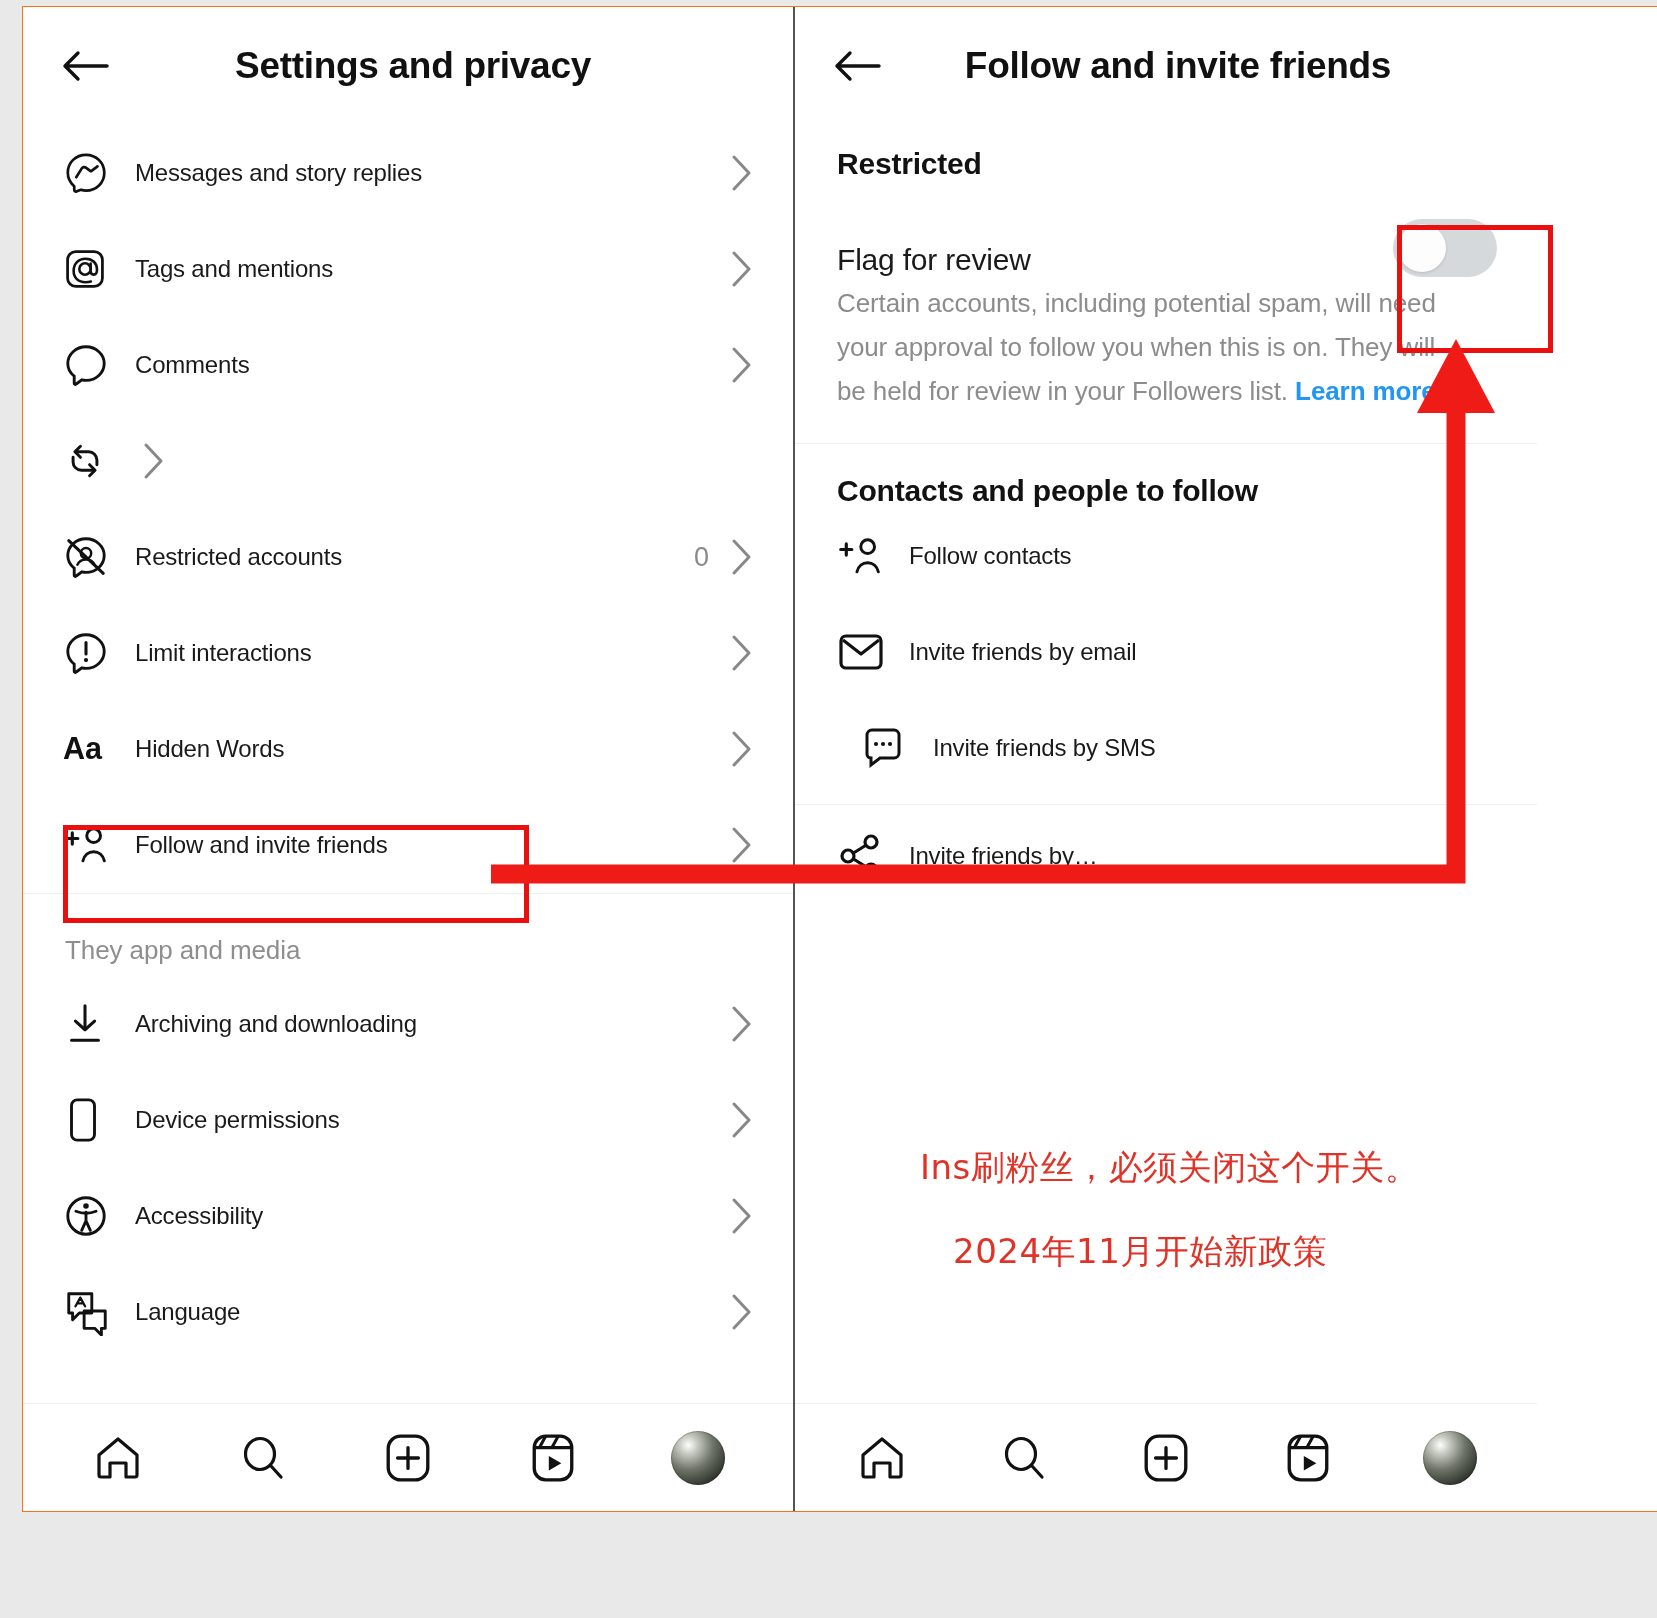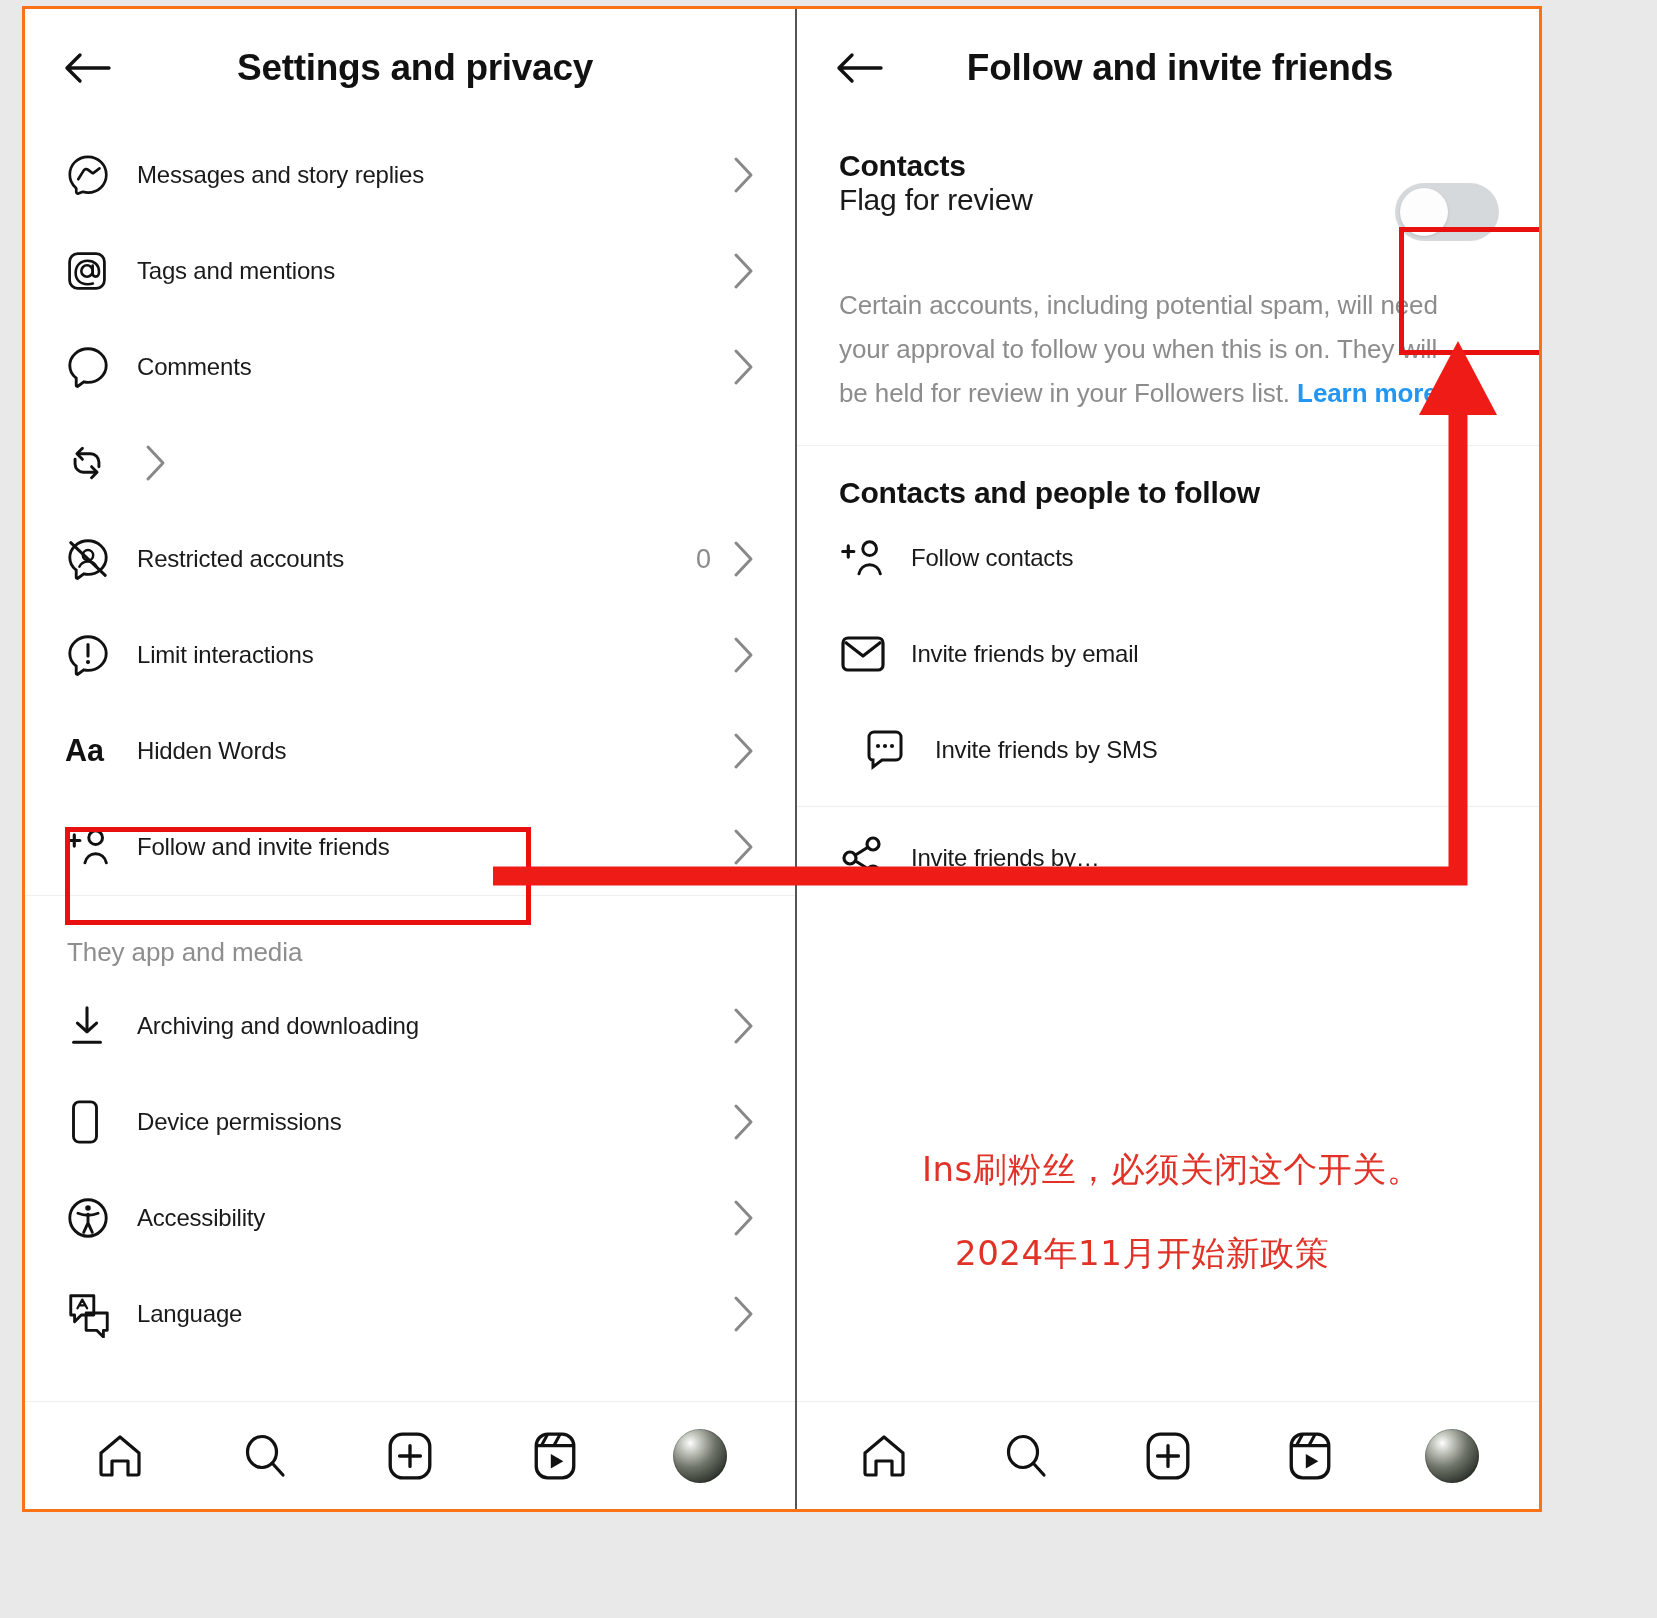--- a/index.html
+++ b/index.html
@@ -11,23 +11,23 @@
   }
   #screenshot {
     position: relative;
     width: 1657px; height: 1618px;
     background: #e9e9e9;
   }
   
   .frame {
     position: absolute;
     left: 22px; top: 6px;
-    width: 1520px; height: 1506px;
+    width: 1636px; height: 1506px;
     background: #ffffff;
-    border: 3px solid #f97316;
+    border: 1px solid #f97316;
     overflow: hidden;
     display: flex;
   }
   .panel {
     position: relative;
     height: 100%;
     background: #ffffff;
     display: flex;
     flex-direction: column;
   }
@@ -111,21 +111,21 @@
   .group-title {
     font-size: 30px;
     font-weight: 600;
     color: #121212;
     padding: 22px 0 0 42px;
     letter-spacing: -0.2px;
   }
   .toggle-row {
     position: relative;
     display: flex;
-    align-items: flex-start;
+    align-items: flex-end;
     height: 96px;
     padding: 0 40px 0 42px;
   }
   .toggle-row .lbl {
     flex: 1 1 auto;
     font-size: 30px;
     color: #1a1a1a;
     letter-spacing: -0.2px;
   }
   .switch {
@@ -457,21 +457,21 @@
         <div class="back-arrow">
           <svg width="48" height="34" viewBox="0 0 48 34" fill="none">
             <path d="M46 17H4M4 17L17 4M4 17L17 30" stroke="#111" stroke-width="3.4" stroke-linecap="round" stroke-linejoin="round"></path>
           </svg>
         </div>
         <div class="hdr-title">Follow and invite friends</div>
       </div>
 
       <div class="list">
 
-        <div class="group-title">Contacts</div>
+        <div class="group-title">Restricted</div>
 
         <div class="toggle-row">
           <span class="lbl">Flag for review</span>
           <span class="switch">
             <span class="knob"></span>
           </span>
         </div>
 
         <div class="desc">
           <span>Certain accounts, including potential spam, will need your approval to follow you when this is on. They will be held for review in your Followers list. </span><a href="#">Learn more</a><span>.</span>

